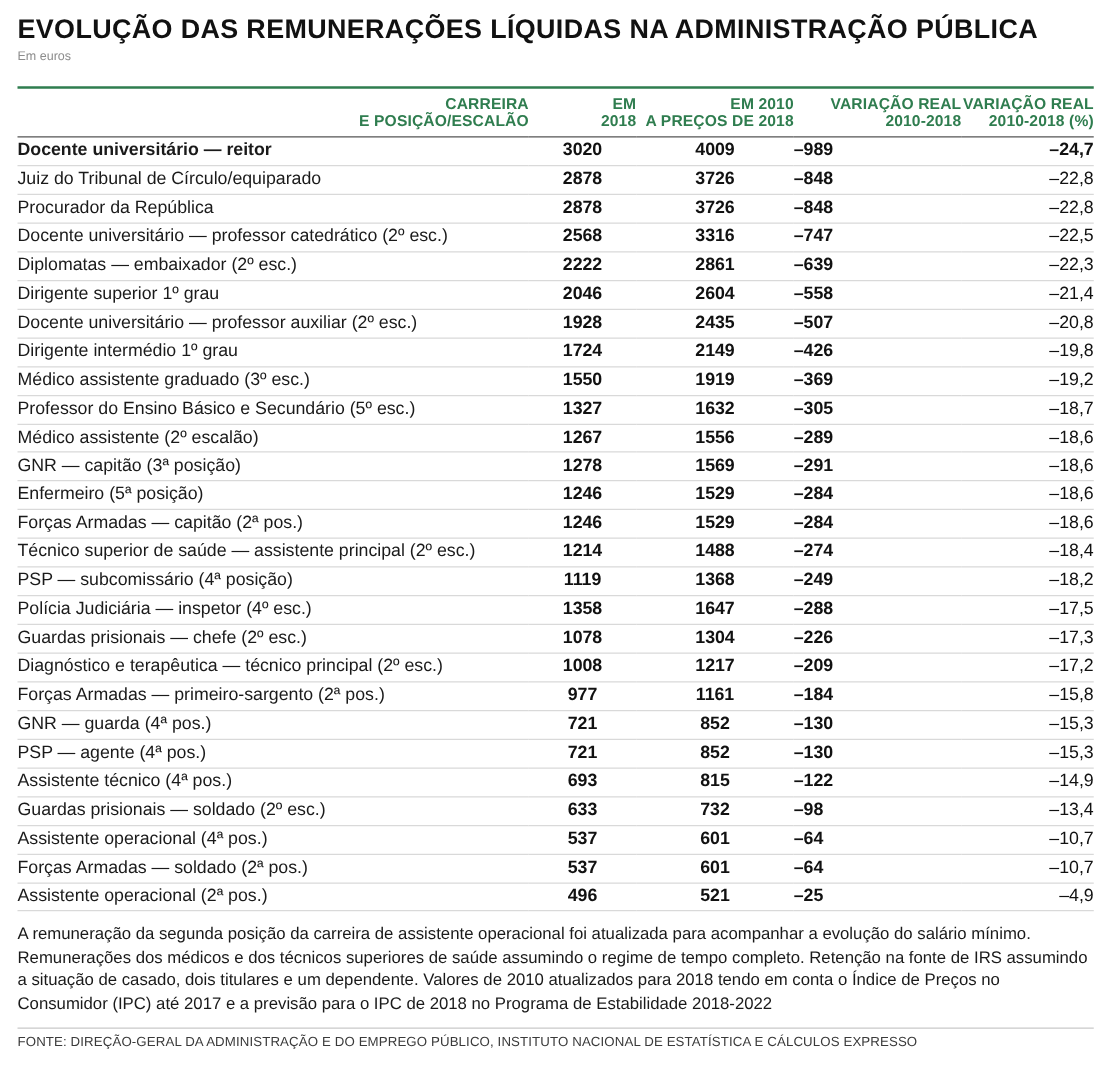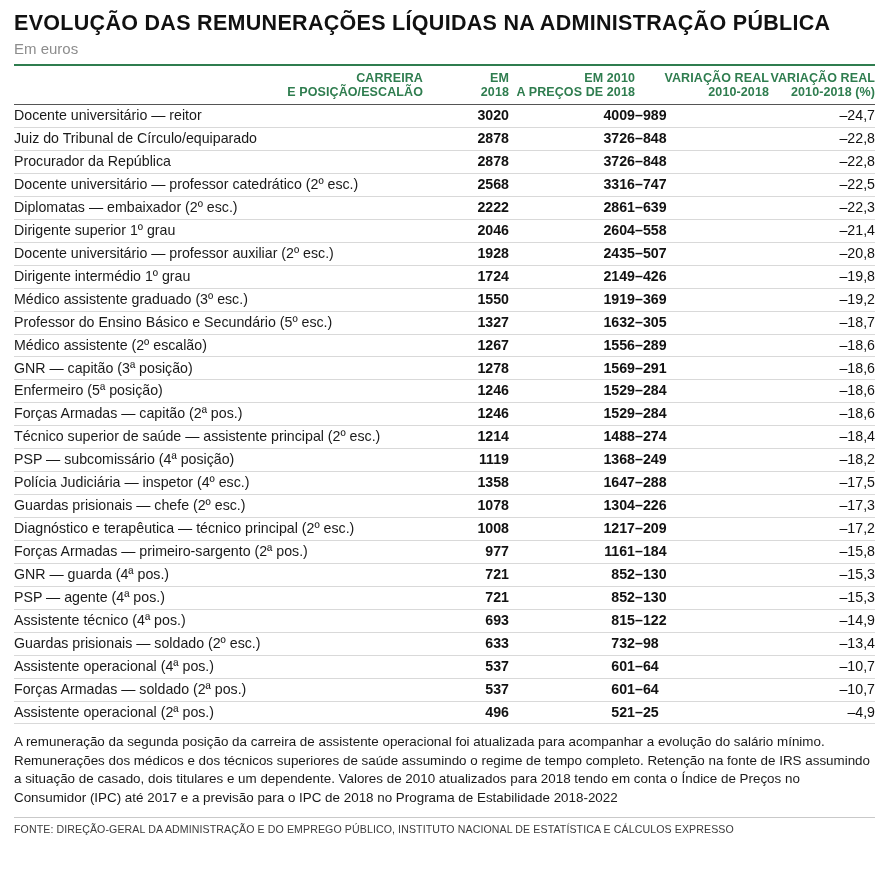--- a/index.html
+++ b/index.html
@@ -24,23 +24,23 @@
   .title {
     font-size: 21.5px;
     font-weight: bold;
     letter-spacing: 0.3px;
     color: #111111;
     line-height: 1.1;
     margin: 2px 0 4px 0;
     white-space: nowrap;
   }
   .subtitle {
-    font-size: 15px;
+    font-size: 10px;
     color: #8d8d8d;
-    margin-bottom: 7px;
+    margin-bottom: 18px;
   }
   .rule-top {
     height: 2px;
     background: #2f7d4f;
     width: 100%;
     margin-bottom: 3px;
   }
   table.data {
     width: 100%;
     border-collapse: collapse;
@@ -70,27 +70,28 @@
 
   table.data td {
     font-size: 14.2px;
     padding: 2.1px 0 2.1px 0;
     border-bottom: 1px solid #d9d9d9;
     line-height: 1.25;
     white-space: nowrap;
   }
   table.data tbody tr:first-child td {
     border-top: 1px solid #555555;
+    font-weight: bold;
   }
   td.c0 {
     text-align: left;
     color: #1a1a1a;
   }
   td.c1, td.c2 {
-    text-align: right;
+    text-align: center;
     font-weight: bold;
     color: #111111;
   }
   td.c3 {
     font-weight: bold;
     color: #111111;
   }
   td.c4 {
     text-align: right;
     color: #111111;

